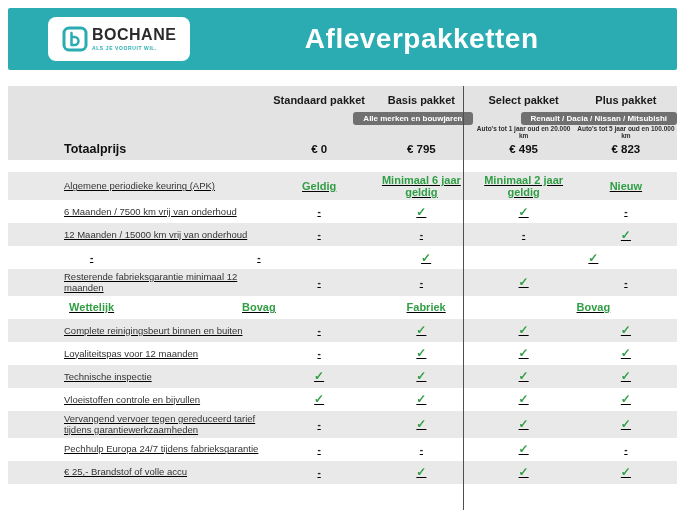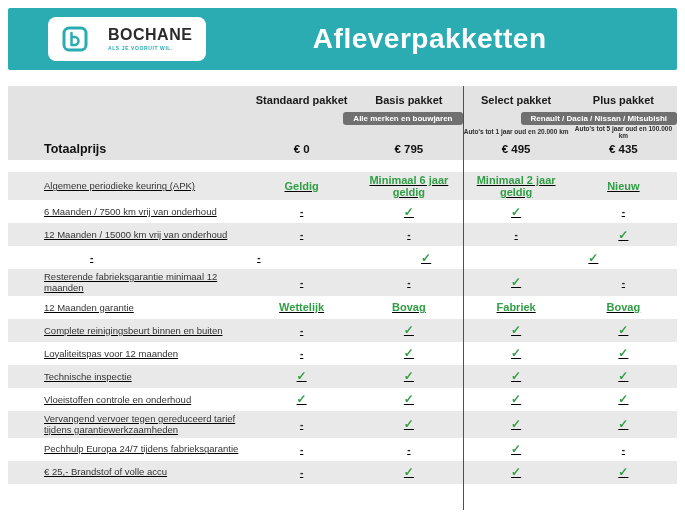--- a/index.html
+++ b/index.html
@@ -19,21 +19,21 @@
     display: flex;
     align-items: center;
   }
   .logo-box {
     margin-left: 40px;
     background: #ffffff;
     border-radius: 8px;
     height: 44px;
     display: flex;
     align-items: center;
-    gap: 20px;
+    gap: 4px;
     padding: 0 14px;
     flex: 0 0 auto;
   }
   .logo-icon svg { display: block; }
   .logo-text { display: flex; flex-direction: column; line-height: 1.05; }
   .logo-name { font-size: 16px; font-weight: bold; color: #2b2b2b; letter-spacing: 0.5px; }
   .logo-tagline { font-size: 5px; font-weight: bold; color: #2aacb2; letter-spacing: 0.6px; margin-top: 2px; }
   .title {
     flex: 1;
     text-align: center;
@@ -47,21 +47,21 @@
   
   .table { position: relative; margin-top: 16px; padding-bottom: 26px; }
   .vdivider {
     position: absolute;
     top: 0; bottom: 0;
     left: calc(240px + (100% - 240px) / 2);
     width: 1px;
     background: #4f4f4f;
   }
   .hrow, .trow { display: flex; align-items: center; }
-  .label-col { width: 240px; flex: 0 0 240px; padding-left: 36px; padding-right: 8px; }
+  .label-col { width: 240px; flex: 0 0 240px; padding-left: 36px; padding-right: 8px; margin-left: 20px; }
   .val-col { flex: 1; text-align: center; }
   .span2 { flex: 2; display: flex; justify-content: flex-end; align-items: center; }
 
   .band { background: #e3e3e3; padding-top: 4px; }
   .pkg-row { height: 20px; }
   .pkg-label { font-size: 11px; font-weight: bold; color: #1a1a1a; }
   .badge-row { height: 16px; }
   .badge {
     background: #707070;
     color: #ffffff;
@@ -134,21 +134,21 @@
         <div class="val-col"></div>
         <div class="val-col subnote">Auto's tot 1 jaar oud en 20.000 km</div>
         <div class="val-col subnote">Auto's tot 5 jaar oud en 100.000 km</div>
       </div>
 
       <div class="hrow total-row">
         <div class="label-col total-label">Totaalprijs</div>
         <div class="val-col price">€ 0</div>
         <div class="val-col price">€ 795</div>
         <div class="val-col price">€ 495</div>
-        <div class="val-col price">€ 435</div>
+        <div class="val-col price">€ 823</div>
       </div>
 
     </div>
 
     <div class="rows" id="rows">
         <div class="trow stripe">
           <div class="label-col row-label">Algemene periodieke keuring (APK)</div>
           <div class="val-col greentext">Geldig</div>
           <div class="val-col greentext">Minimaal 6 jaar geldig</div>
           <div class="val-col greentext">Minimaal 2 jaar geldig</div>
@@ -175,21 +175,20 @@
           <div class="val-col check">✓</div>
         </div>
         <div class="trow stripe">
           <div class="label-col row-label">Resterende fabrieksgarantie minimaal 12 maanden</div>
           <div class="val-col dash">-</div>
           <div class="val-col dash">-</div>
           <div class="val-col check">✓</div>
           <div class="val-col dash">-</div>
         </div>
         <div class="trow">
-          <div class="label-col row-label">12 Maanden garantie</div>
           <div class="val-col greentext">Wettelijk</div>
           <div class="val-col greentext">Bovag</div>
           <div class="val-col greentext">Fabriek</div>
           <div class="val-col greentext">Bovag</div>
         </div>
         <div class="trow stripe">
           <div class="label-col row-label">Complete reinigingsbeurt binnen en buiten</div>
           <div class="val-col dash">-</div>
           <div class="val-col check">✓</div>
           <div class="val-col check">✓</div>
@@ -203,21 +202,21 @@
           <div class="val-col check">✓</div>
         </div>
         <div class="trow stripe">
           <div class="label-col row-label">Technische inspectie</div>
           <div class="val-col check">✓</div>
           <div class="val-col check">✓</div>
           <div class="val-col check">✓</div>
           <div class="val-col check">✓</div>
         </div>
         <div class="trow">
-          <div class="label-col row-label">Vloeistoffen controle en onderhoud</div>
+          <div class="label-col row-label">Vloeistoffen controle en bijvullen</div>
           <div class="val-col check">✓</div>
           <div class="val-col check">✓</div>
           <div class="val-col check">✓</div>
           <div class="val-col check">✓</div>
         </div>
         <div class="trow stripe">
           <div class="label-col row-label">Vervangend vervoer tegen gereduceerd tarief tijdens garantiewerkzaamheden</div>
           <div class="val-col dash">-</div>
           <div class="val-col check">✓</div>
           <div class="val-col check">✓</div>

